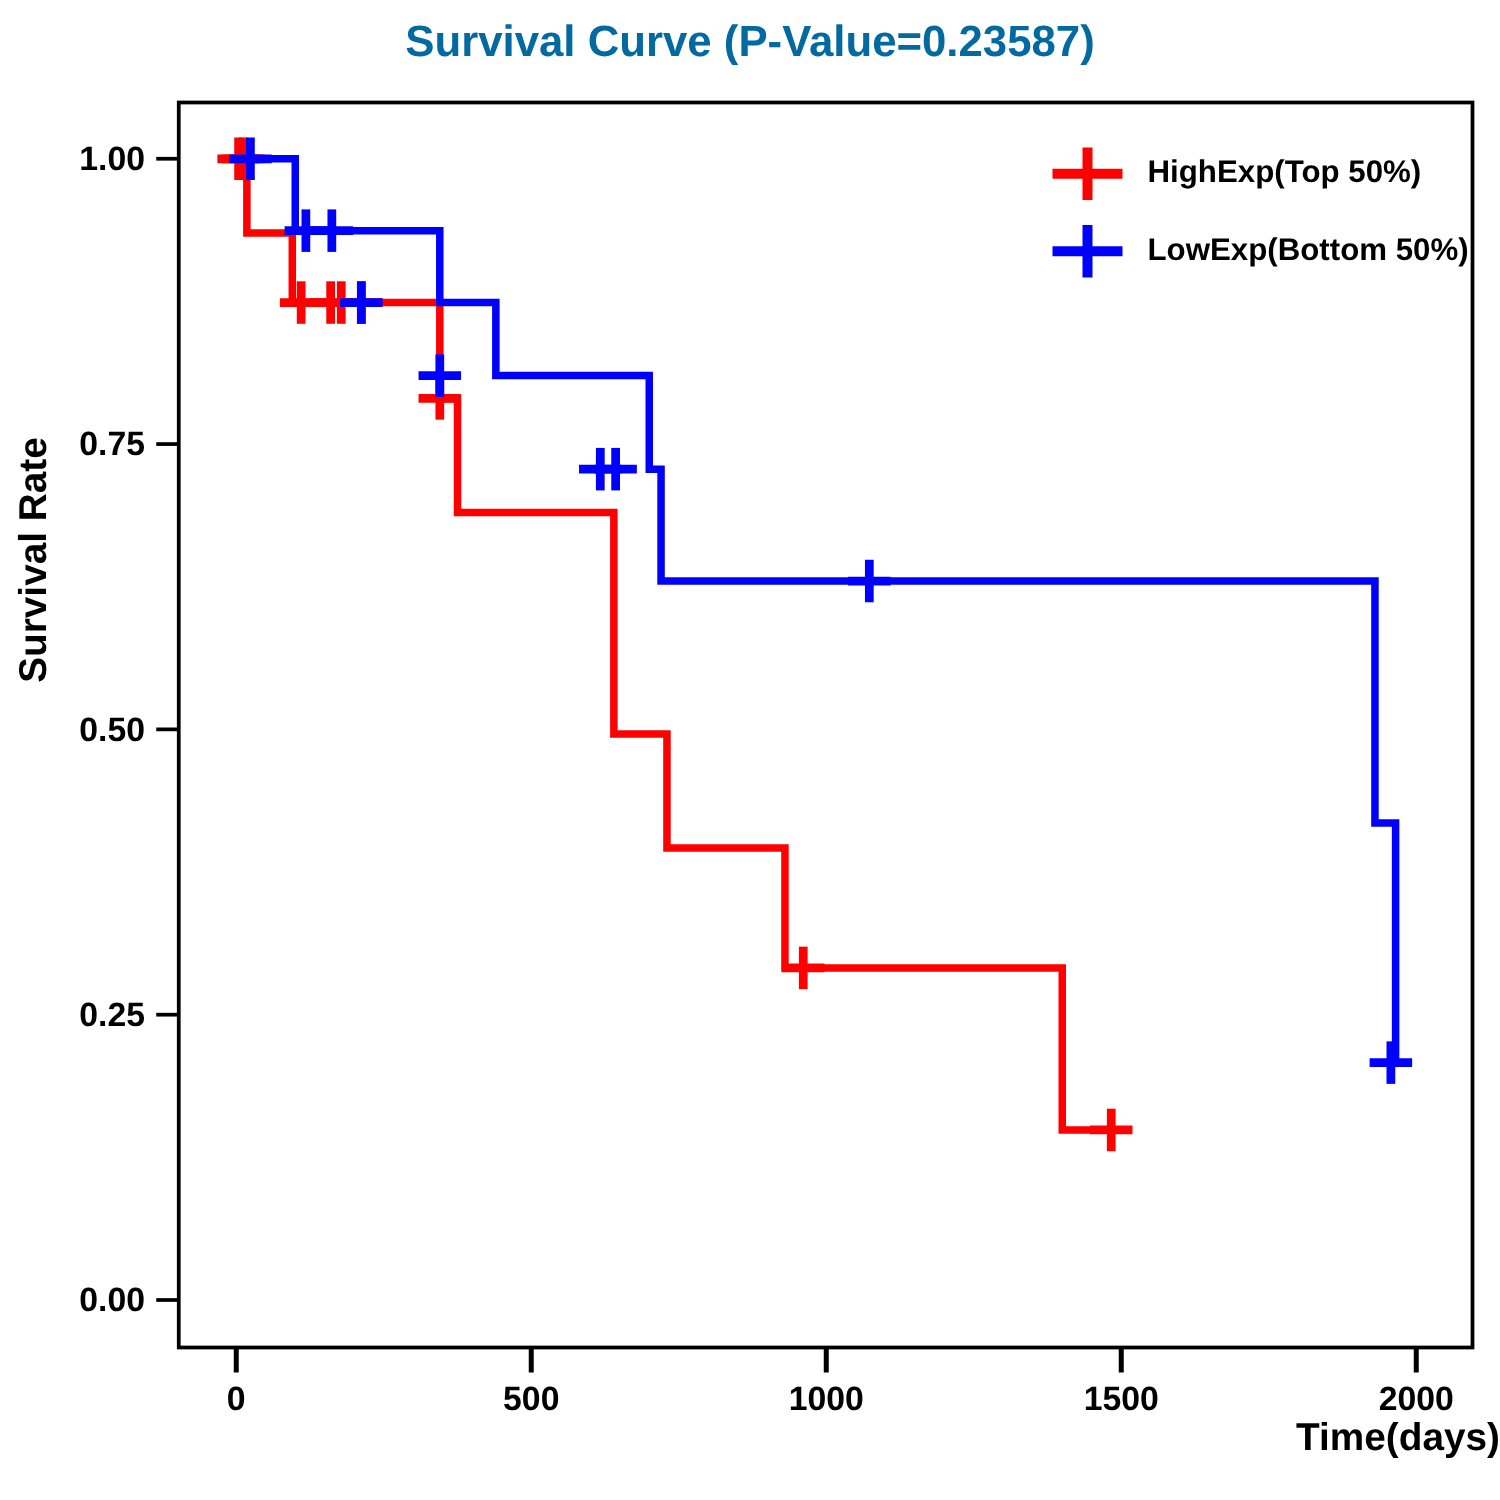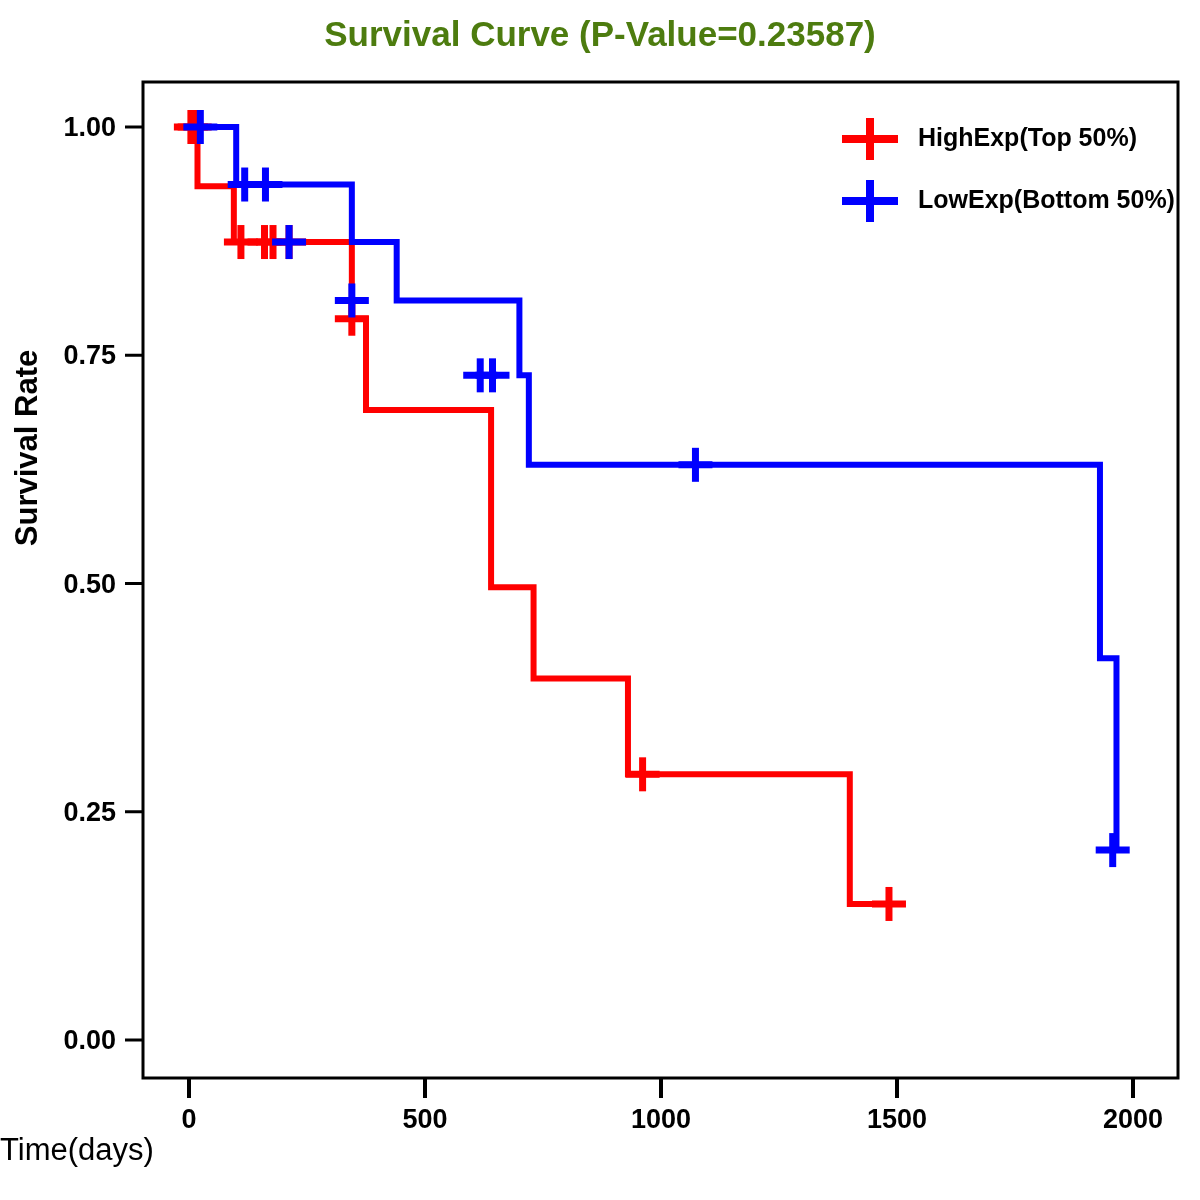--- a/index.html
+++ b/index.html
@@ -23,42 +23,42 @@
   }
   #chart-title {
     position: absolute;
     left: 0;
     top: 14px;
     width: 1200px;
     text-align: center;
     font-size: 35px;
     font-weight: bold;
     letter-spacing: 0px;
-    color: #4d7c0f;
+    color: #0369a1;
   }
   #y-axis-label {
     position: absolute;
     left: -143px;
     top: 430px;
     width: 340px;
     text-align: center;
     font-size: 31px;
     font-weight: bold;
     transform: rotate(-90deg);
     transform-origin: 50% 50%;
     color: #000000;
   }
   #x-axis-label {
     position: absolute;
     left: 0;
     top: 1132px;
     width: 1200px;
-    text-align: left;
+    text-align: right;
     font-size: 31px;
-    font-weight: normal;
+    font-weight: bold;
     color: #000000;
   }
   #plot-svg {
     position: absolute;
     left: 0;
     top: 0;
   }
   .tick-label-y {
     font-family: "Liberation Sans", sans-serif;
     font-size: 27px;

